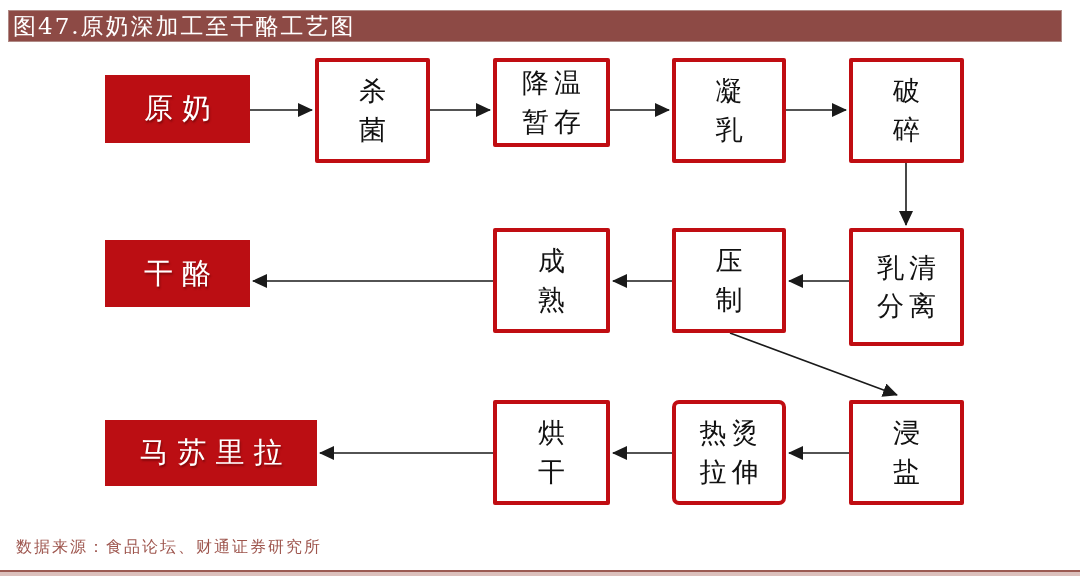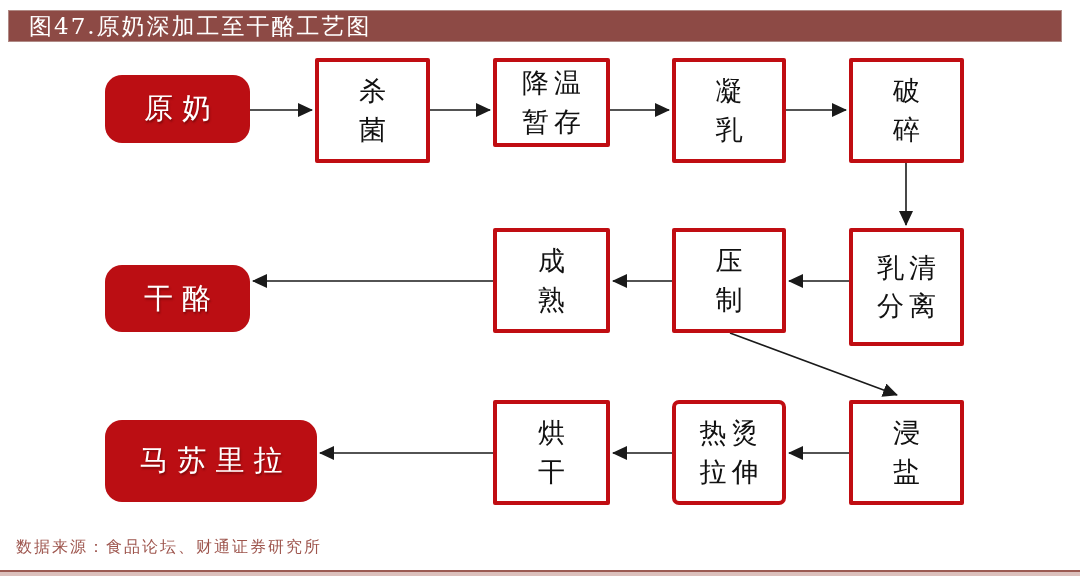--- a/index.html
+++ b/index.html
@@ -3,27 +3,27 @@
 <meta charset="utf-8">
 <style>
   html,body{margin:0;padding:0;background:#ffffff;}
   .canvas{
     position:relative;width:1080px;height:576px;background:#ffffff;overflow:hidden;
     font-family:"DejaVu Serif","Liberation Serif",serif;
   }
   .title-bar{
     position:absolute;left:8px;top:10px;width:1054px;height:32px;box-sizing:border-box;
     background:#8D4A45;border:1px solid #B08A85;
-    color:#ffffff;font-size:23px;line-height:30px;padding-left:20px;letter-spacing:2px;
+    color:#ffffff;font-size:23px;line-height:30px;padding-left:4px;letter-spacing:2px;
     white-space:nowrap;
   }
   .arrow-layer{position:absolute;left:0;top:0;width:1080px;height:576px;z-index:1;}
   .node{
     position:absolute;z-index:2;display:flex;align-items:center;justify-content:center;
-    text-align:center;box-sizing:border-box;border-radius:17px;
+    text-align:center;box-sizing:border-box;
   }
   .step{
     background:#ffffff;border:4px solid #C00D12;border-radius:2px;
     color:#111111;font-size:27px;line-height:1.42;letter-spacing:5px;padding-left:5px;
     white-space:pre-line;
   }
   .terminal{
     background:#BB0E13;color:#ffffff;font-size:29px;letter-spacing:9px;padding-left:9px;
     text-shadow:1px 2px 2px rgba(60,0,0,0.45);white-space:nowrap;
   }
@@ -66,29 +66,29 @@
   <div class="node terminal" style="left:105px;top:75px;width:145px;height:68px;">原奶</div>
   <div class="node step" style="left:315px;top:58px;width:115px;height:105px;">杀
 菌</div>
   <div class="node step" style="left:493px;top:58px;width:117px;height:89px;">降温
 暂存</div>
   <div class="node step" style="left:672px;top:58px;width:114px;height:105px;">凝
 乳</div>
   <div class="node step" style="left:849px;top:58px;width:115px;height:105px;">破
 碎</div>
 
-  <div class="node terminal" style="left:105px;top:265px;width:145px;height:67px;">干酪</div>
+  <div class="node terminal" style="left:105px;top:240px;width:145px;height:67px;">干酪</div>
   <div class="node step" style="left:493px;top:228px;width:117px;height:105px;">成
 熟</div>
   <div class="node step" style="left:672px;top:228px;width:114px;height:105px;">压
 制</div>
   <div class="node step" style="left:849px;top:228px;width:115px;height:118px;">乳清
 分离</div>
 
-  <div class="node terminal" style="left:105px;top:420px;width:212px;height:82px;">马苏里拉</div>
+  <div class="node terminal" style="left:105px;top:420px;width:212px;height:66px;">马苏里拉</div>
   <div class="node step" style="left:493px;top:400px;width:117px;height:105px;">烘
 干</div>
   <div class="node step" style="left:672px;top:400px;width:114px;height:105px;border-radius:7px;">热烫
 拉伸</div>
   <div class="node step" style="left:849px;top:400px;width:115px;height:105px;">浸
 盐</div>
 
   <div class="source-line">数据来源：食品论坛、财通证券研究所</div>
 
   <div class="bottom-rule"></div>

